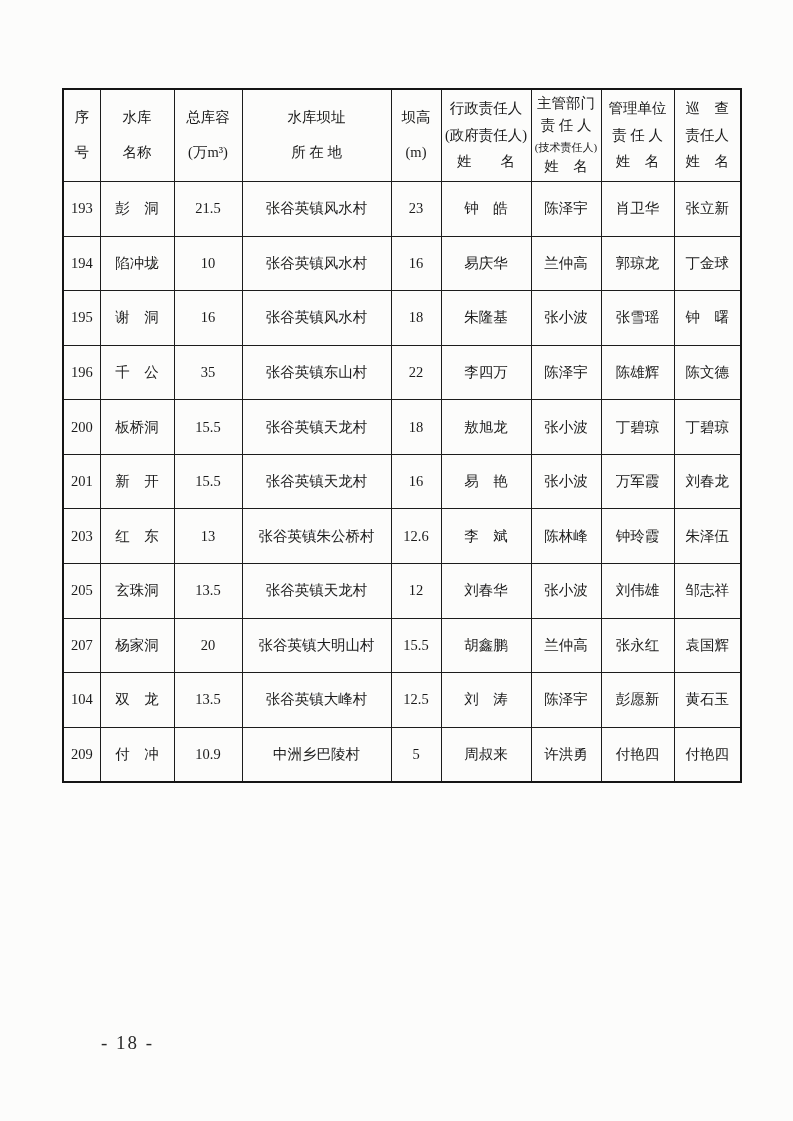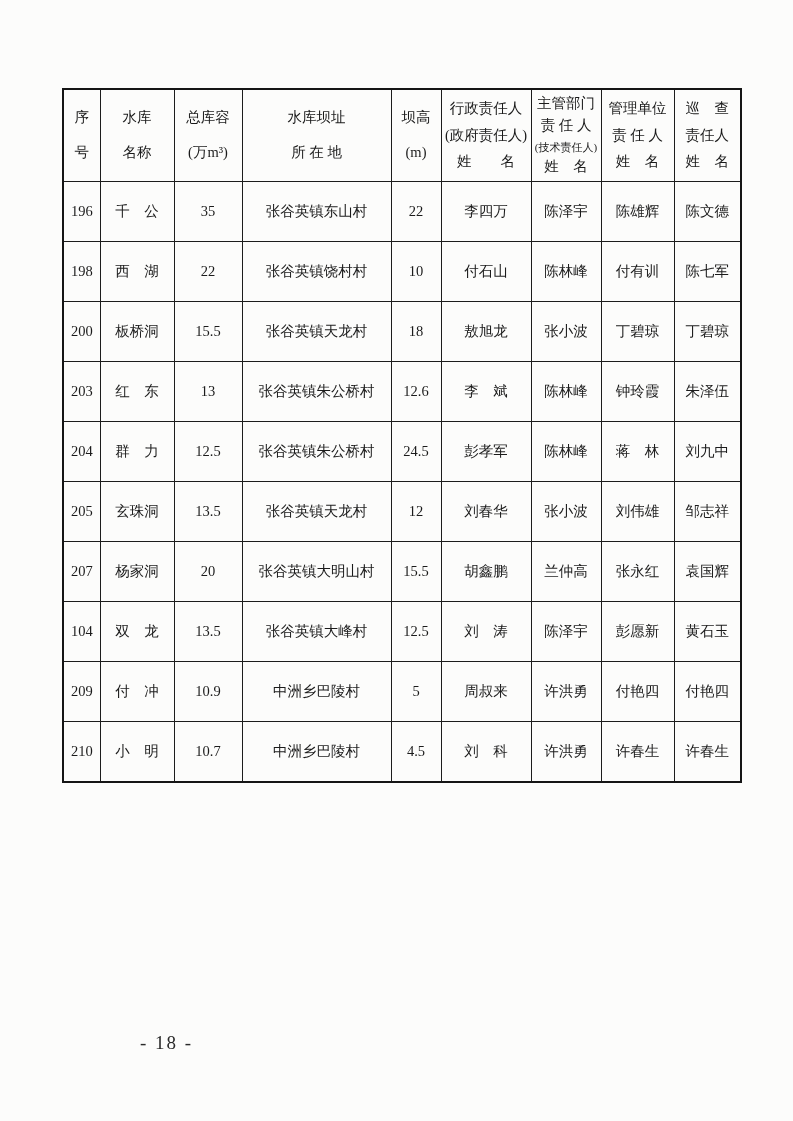--- a/index.html
+++ b/index.html
@@ -43,21 +43,20 @@
     font-size:14.5px;
     white-space:nowrap;
     padding:0 2px;
   }
   .page-number {
     position:absolute;
     left:101px; top:1032px;
     font-size:19px;
     letter-spacing:2px;
     color:#2a2a2a;
-    margin-left:39px;
   }
 </style>
 </head>
 <body>
 
 <div class="table-wrap">
   <table class="res">
     <colgroup>
       <col style="width:37px">
       <col style="width:74px">
@@ -127,75 +126,97 @@
           <div class="stack">
             <span>巡　查</span>
             <span>责任人</span>
             <span>姓　名</span>
           </div>
         </th>
       </tr>
     </thead>
     <tbody>
         <tr>
+          <td>193</td>
+          <td>彭　洞</td>
+          <td>21.5</td>
+          <td>张谷英镇风水村</td>
+          <td>23</td>
+          <td>钟　皓</td>
+          <td>陈泽宇</td>
+          <td>肖卫华</td>
+          <td>张立新</td>
+        </tr>
+        <tr>
+          <td>194</td>
+          <td>陷冲垅</td>
+          <td>10</td>
+          <td>张谷英镇风水村</td>
+          <td>16</td>
+          <td>易庆华</td>
+          <td>兰仲高</td>
+          <td>郭琼龙</td>
+          <td>丁金球</td>
+        </tr>
+        <tr>
+          <td>195</td>
+          <td>谢　洞</td>
+          <td>16</td>
+          <td>张谷英镇风水村</td>
+          <td>18</td>
+          <td>朱隆基</td>
+          <td>张小波</td>
+          <td>张雪瑶</td>
+          <td>钟　曙</td>
+        </tr>
+        <tr>
           <td>196</td>
           <td>千　公</td>
           <td>35</td>
           <td>张谷英镇东山村</td>
           <td>22</td>
           <td>李四万</td>
           <td>陈泽宇</td>
           <td>陈雄辉</td>
           <td>陈文德</td>
         </tr>
         <tr>
-          <td>198</td>
-          <td>西　湖</td>
-          <td>22</td>
-          <td>张谷英镇饶村村</td>
-          <td>10</td>
-          <td>付石山</td>
-          <td>陈林峰</td>
-          <td>付有训</td>
-          <td>陈七军</td>
-        </tr>
-        <tr>
           <td>200</td>
           <td>板桥洞</td>
           <td>15.5</td>
           <td>张谷英镇天龙村</td>
           <td>18</td>
           <td>敖旭龙</td>
           <td>张小波</td>
           <td>丁碧琼</td>
           <td>丁碧琼</td>
+        </tr>
+        <tr>
+          <td>201</td>
+          <td>新　开</td>
+          <td>15.5</td>
+          <td>张谷英镇天龙村</td>
+          <td>16</td>
+          <td>易　艳</td>
+          <td>张小波</td>
+          <td>万军霞</td>
+          <td>刘春龙</td>
         </tr>
         <tr>
           <td>203</td>
           <td>红　东</td>
           <td>13</td>
           <td>张谷英镇朱公桥村</td>
           <td>12.6</td>
           <td>李　斌</td>
           <td>陈林峰</td>
           <td>钟玲霞</td>
           <td>朱泽伍</td>
         </tr>
         <tr>
-          <td>204</td>
-          <td>群　力</td>
-          <td>12.5</td>
-          <td>张谷英镇朱公桥村</td>
-          <td>24.5</td>
-          <td>彭孝军</td>
-          <td>陈林峰</td>
-          <td>蒋　林</td>
-          <td>刘九中</td>
-        </tr>
-        <tr>
           <td>205</td>
           <td>玄珠洞</td>
           <td>13.5</td>
           <td>张谷英镇天龙村</td>
           <td>12</td>
           <td>刘春华</td>
           <td>张小波</td>
           <td>刘伟雄</td>
           <td>邹志祥</td>
         </tr>
@@ -225,28 +246,17 @@
           <td>209</td>
           <td>付　冲</td>
           <td>10.9</td>
           <td>中洲乡巴陵村</td>
           <td>5</td>
           <td>周叔来</td>
           <td>许洪勇</td>
           <td>付艳四</td>
           <td>付艳四</td>
         </tr>
-        <tr>
-          <td>210</td>
-          <td>小　明</td>
-          <td>10.7</td>
-          <td>中洲乡巴陵村</td>
-          <td>4.5</td>
-          <td>刘　科</td>
-          <td>许洪勇</td>
-          <td>许春生</td>
-          <td>许春生</td>
-        </tr>
       </tbody>
   </table>
 </div>
 
 <div class="page-number">- 18 -</div>
 
 </body></html>

